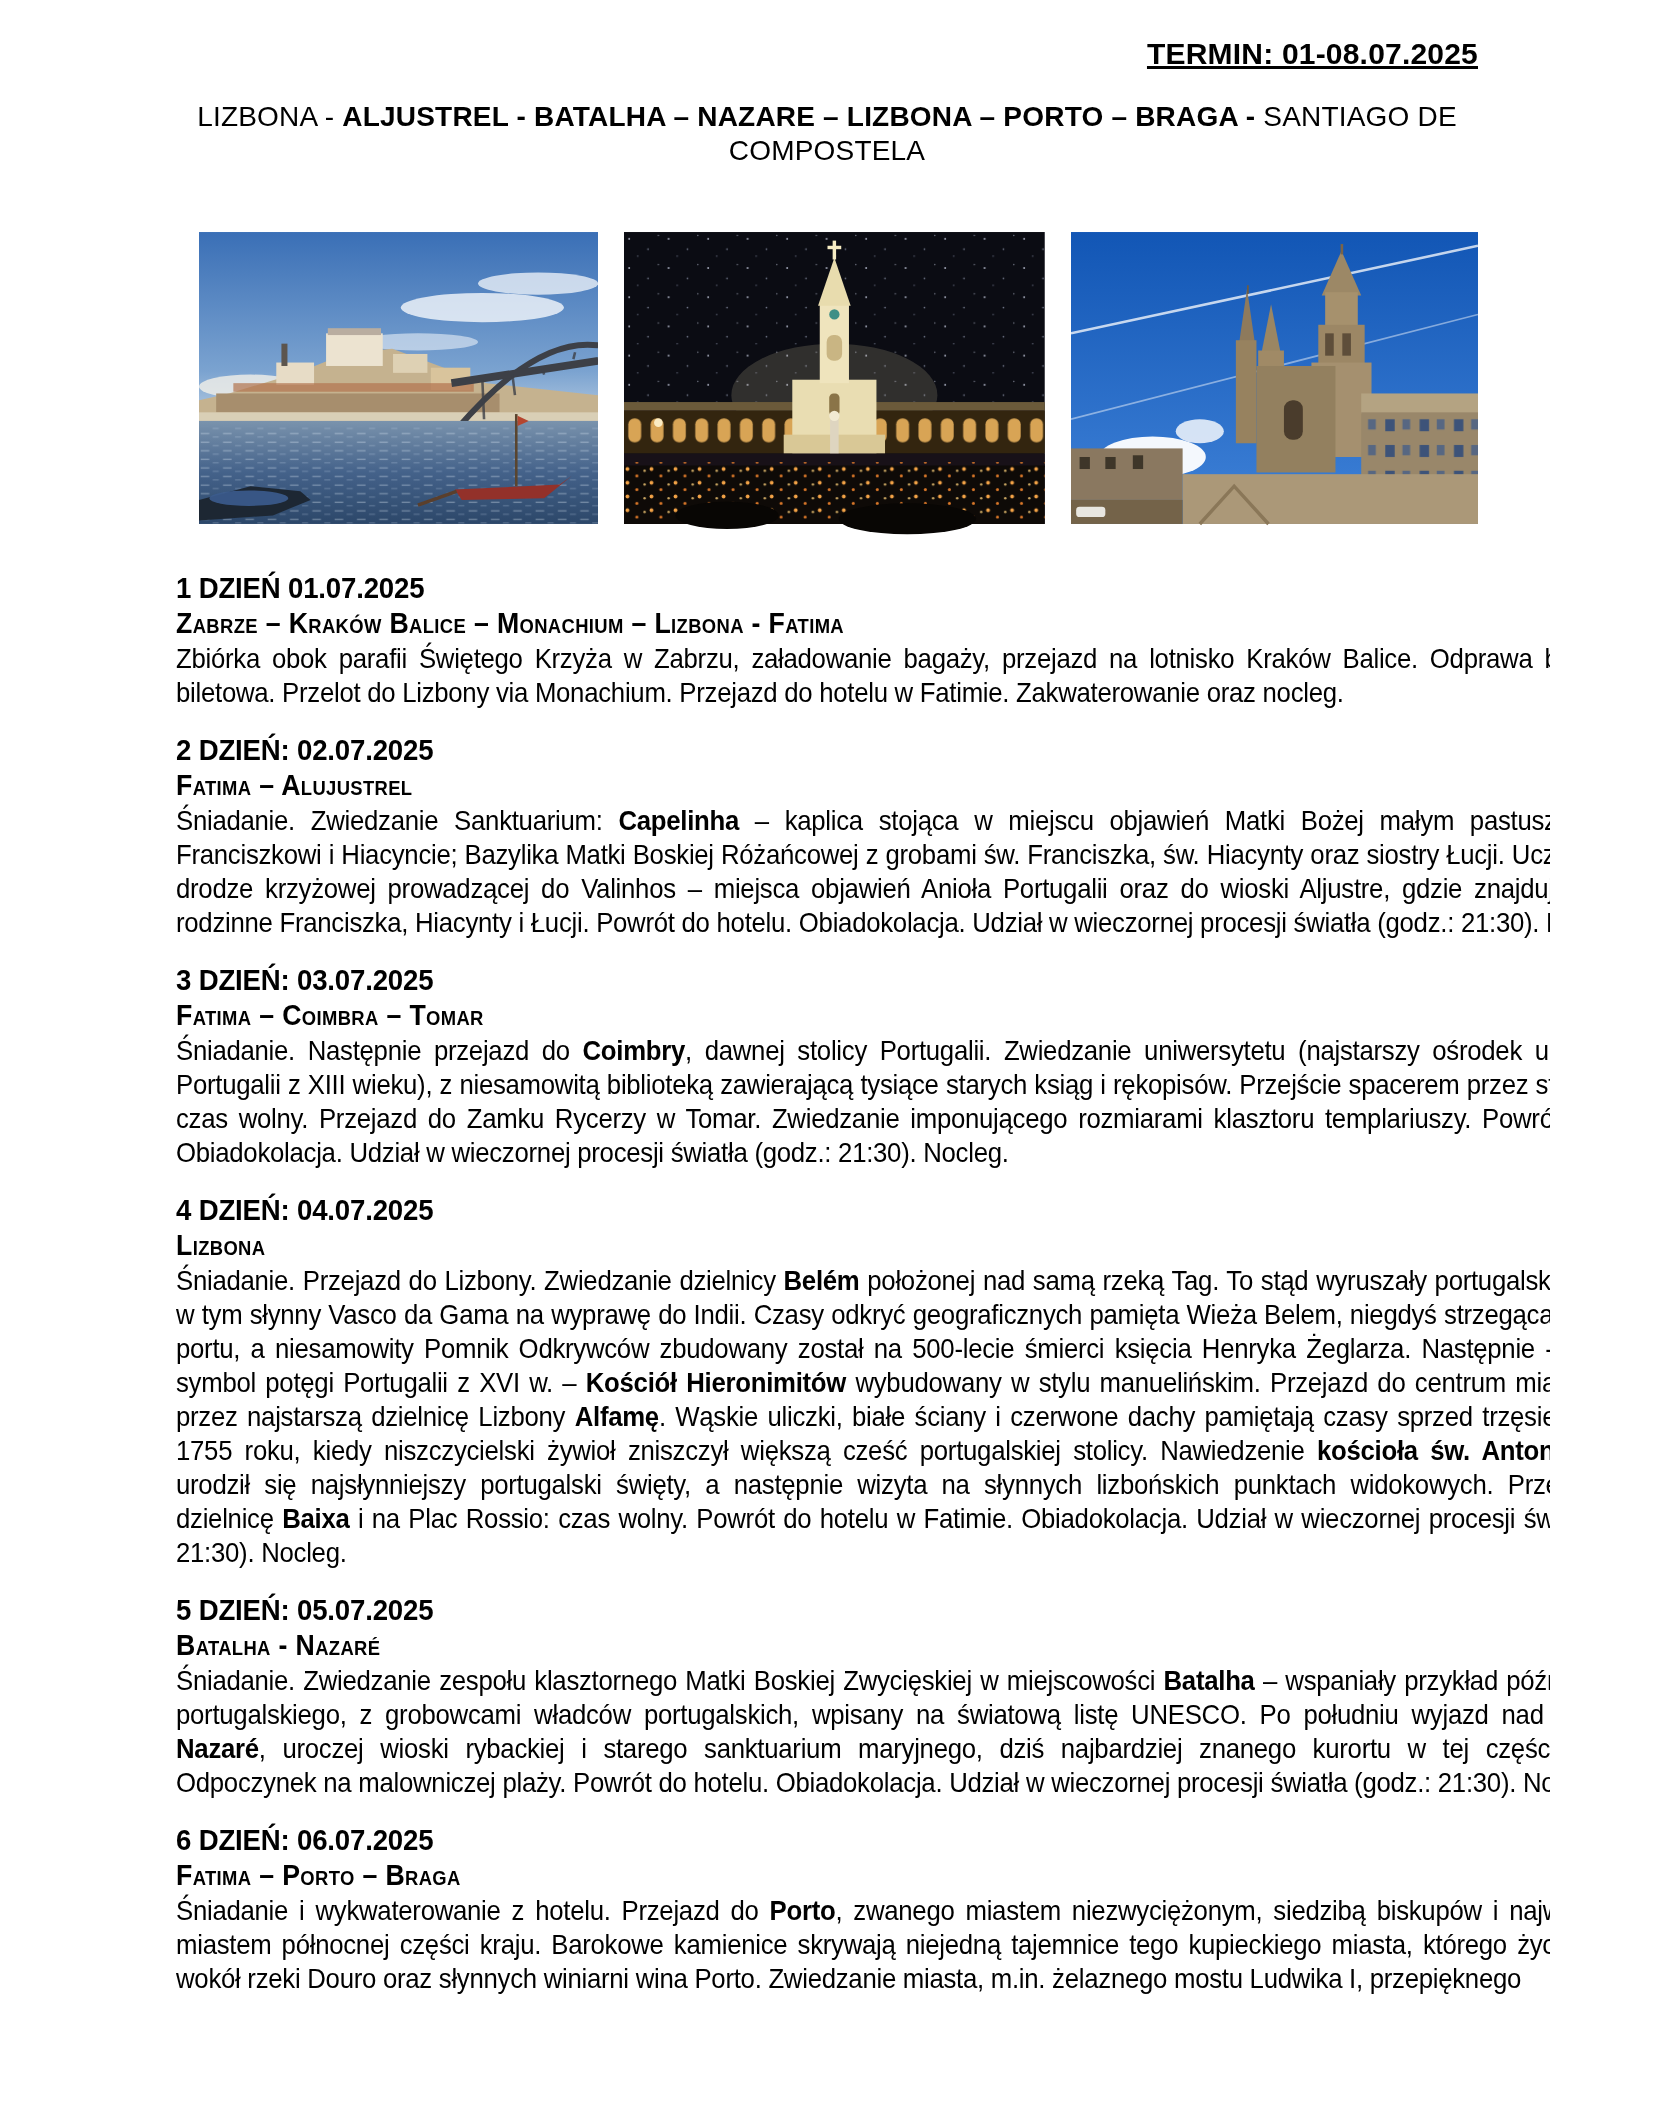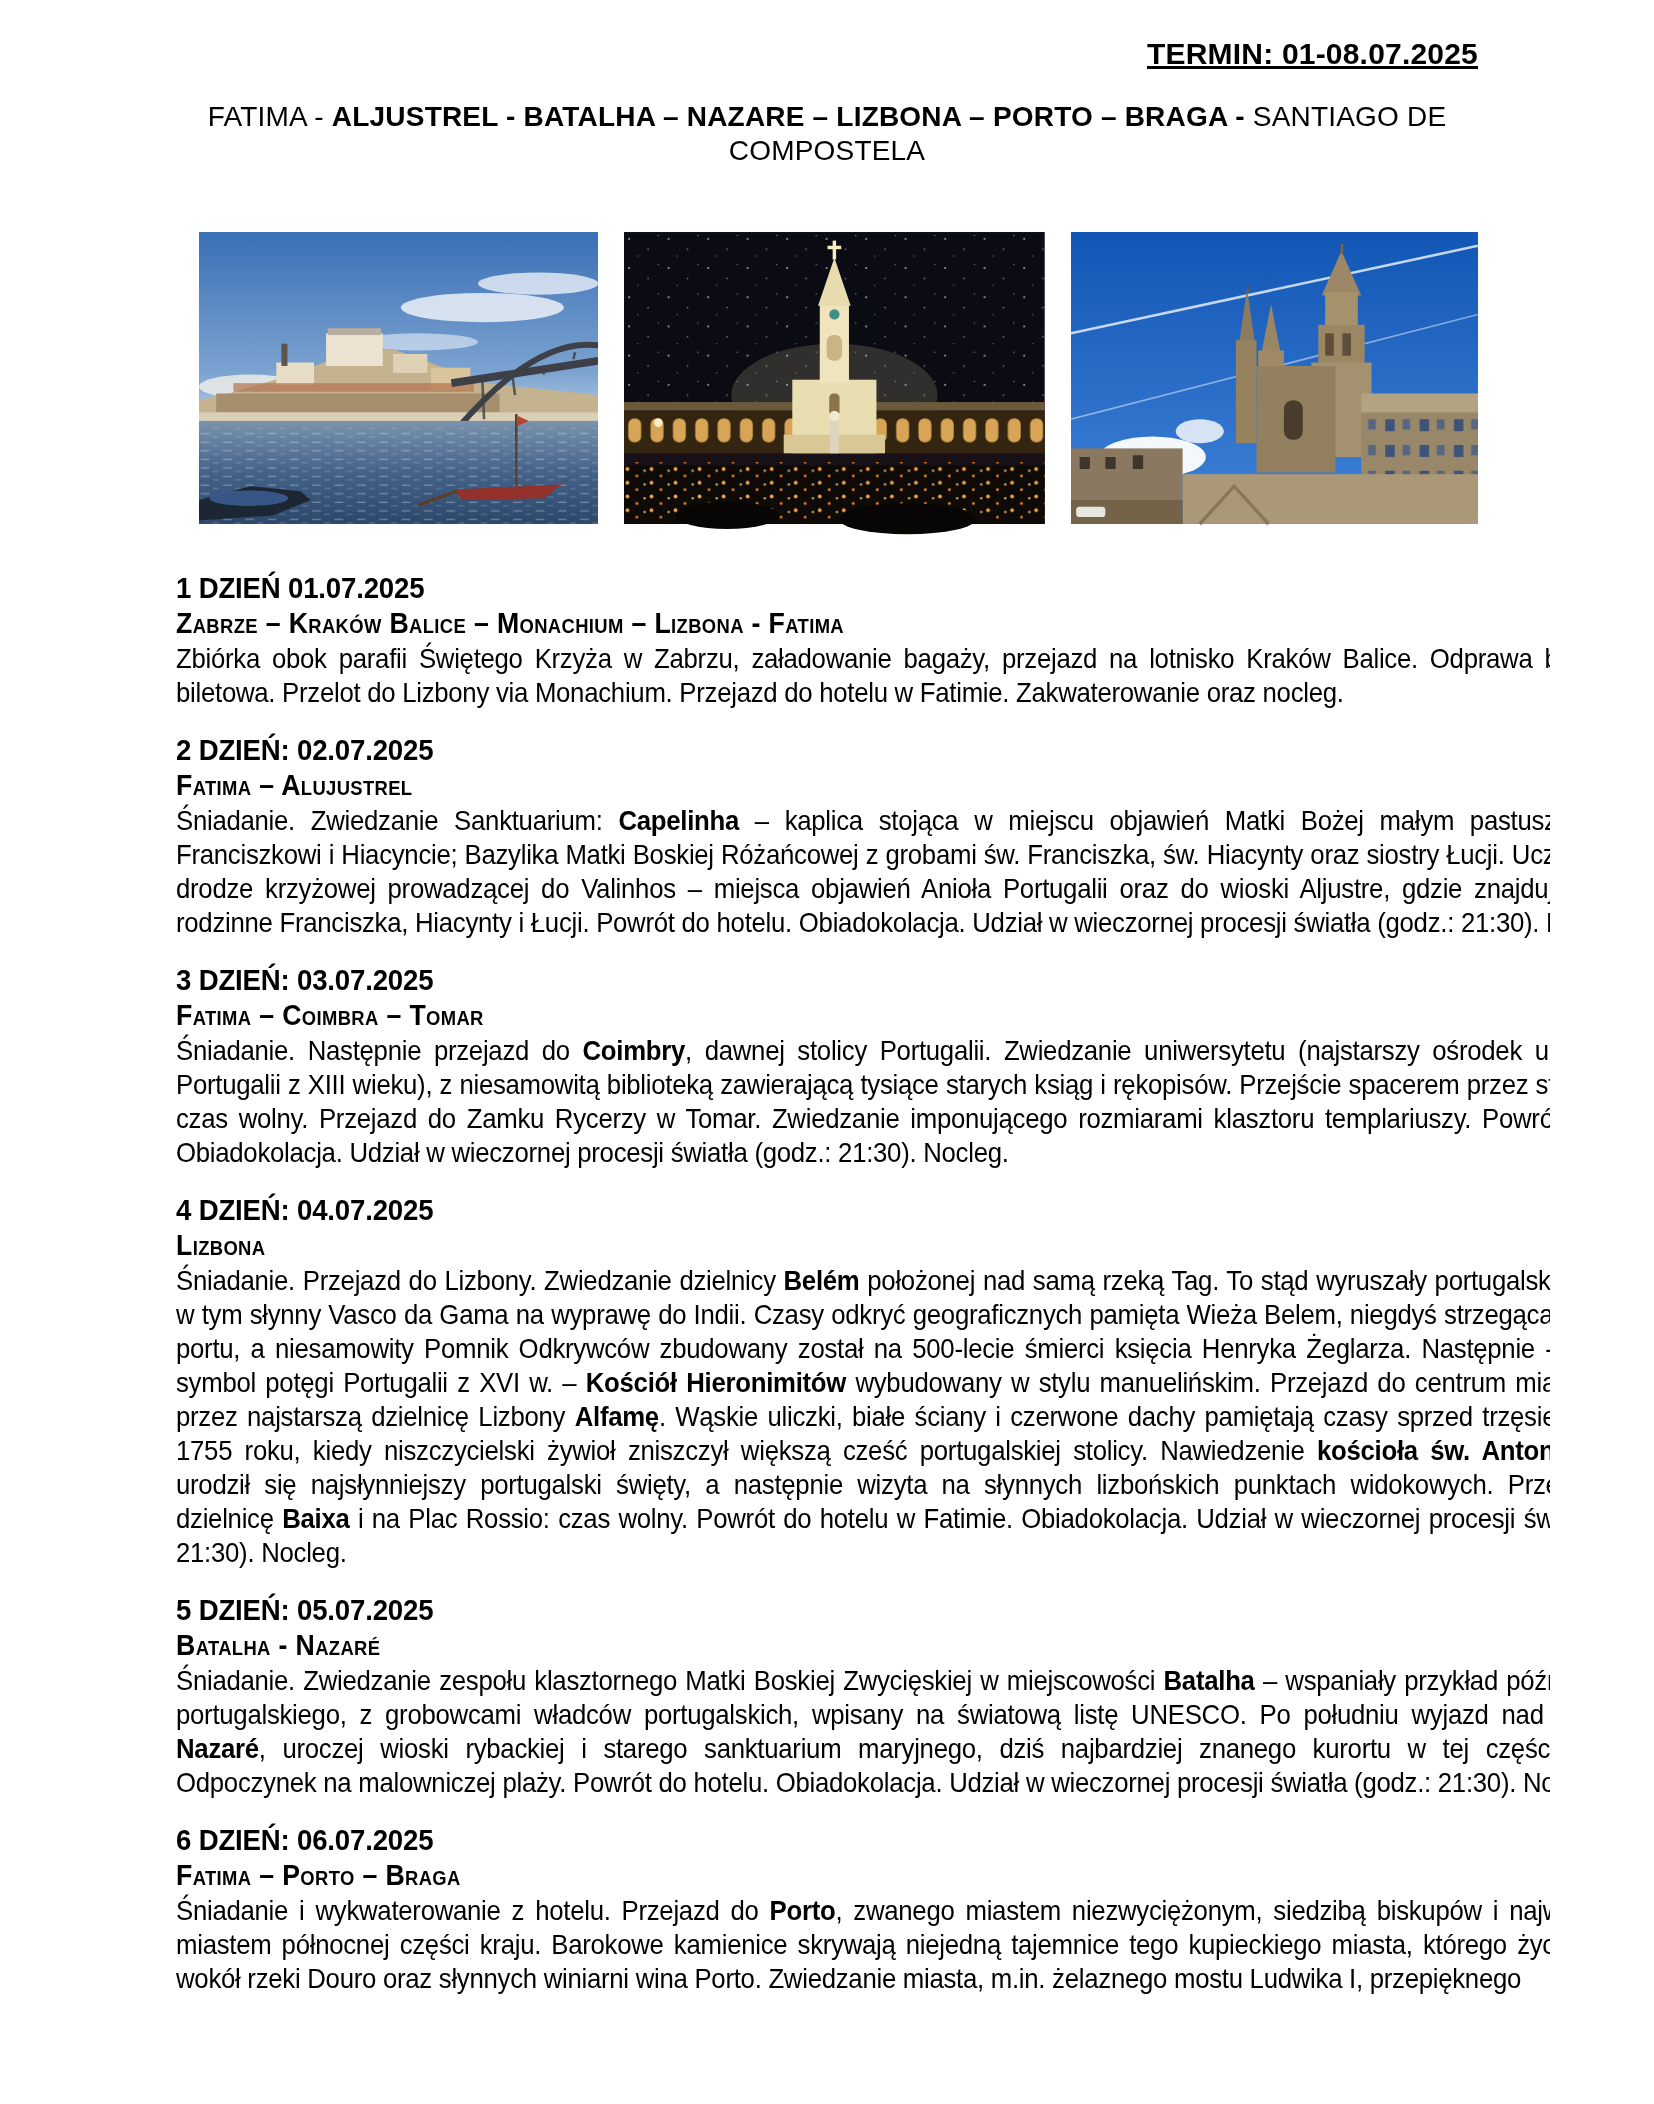--- a/index.html
+++ b/index.html
@@ -54,21 +54,21 @@
   }
 </style>
 </head>
 <body>
 
 <div class="page">
 
   <div class="termin">TERMIN: 01-08.07.2025</div>
 
 
-  <div class="subtitle"><span>FATIMA - </span><b>ALJUSTREL - BATALHA – NAZARE – LIZBONA – PORTO – BRAGA -</b><span> SANTIAGO DE COMPOSTELA</span></div>
+  <div class="subtitle"><span>LIZBONA - </span><b>ALJUSTREL - BATALHA – NAZARE – LIZBONA – PORTO – BRAGA -</b><span> SANTIAGO DE COMPOSTELA</span></div>
 
   <div class="photos">
 
     <svg class="photo" width="465" height="340" viewBox="0 0 465 340" role="img">
       <defs>
         <linearGradient id="p1sky" x1="0" y1="0" x2="0" y2="1">
           <stop offset="0" stop-color="#3a6fb6"></stop>
             <stop offset="0.7" stop-color="#7ba3d0"></stop>
             <stop offset="1" stop-color="#c4d5e6"></stop>
         </linearGradient>

